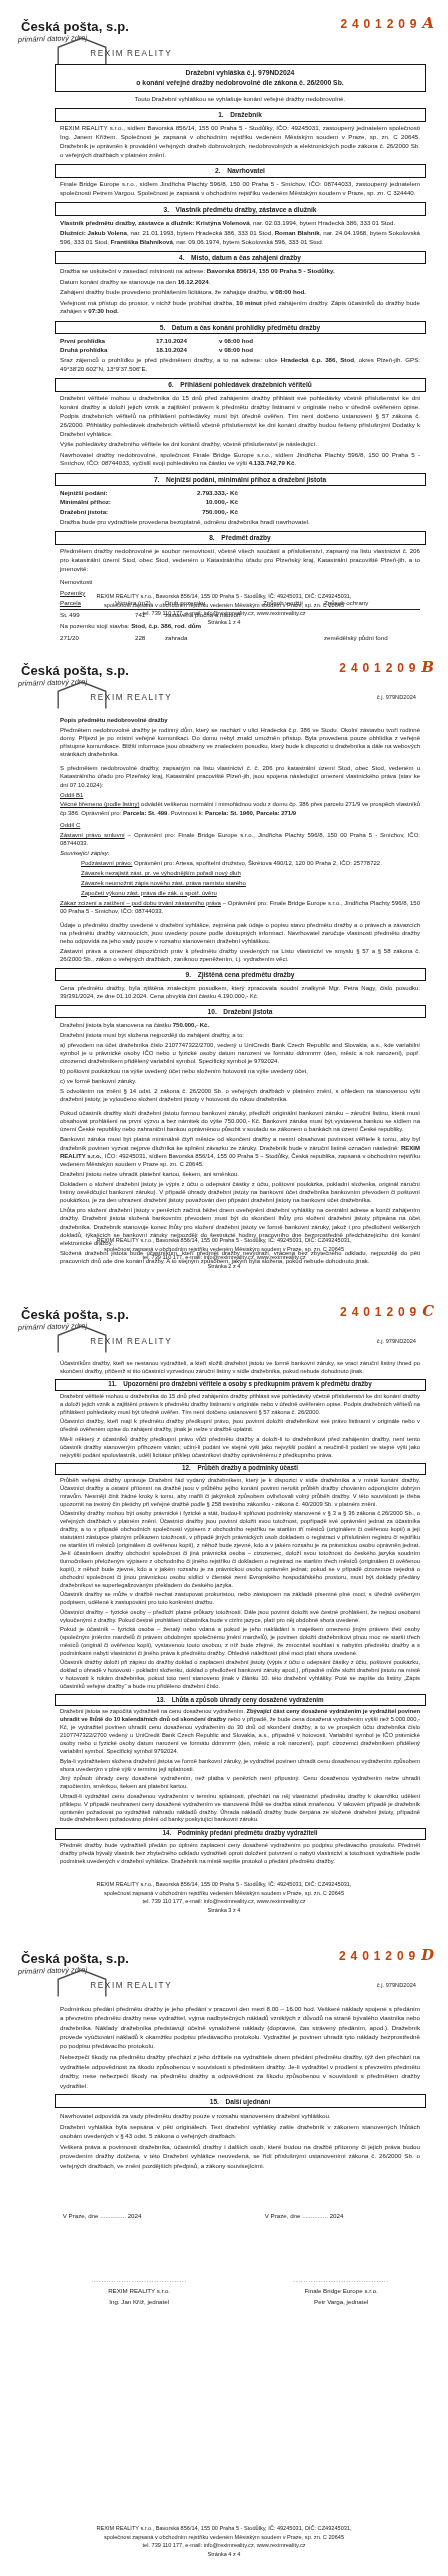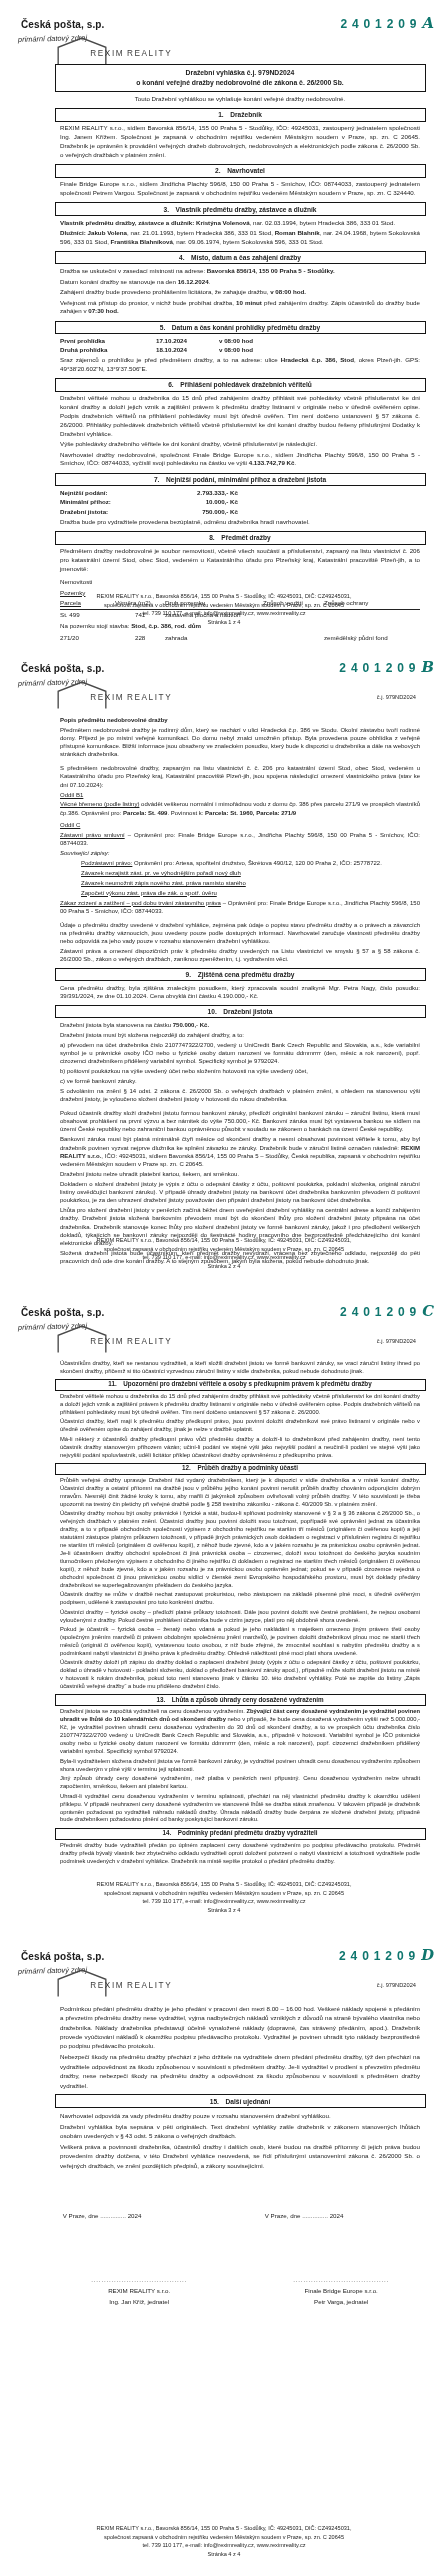--- a/index.html
+++ b/index.html
@@ -1,24 +1,24 @@
 <!DOCTYPE html>
 <html style="font-size:8.7px"><head>
 <meta charset="utf-8">
 <style>
   html,body{margin:0;padding:0;background:#fff;}
   body{width:448px;font-family:"Liberation Sans",sans-serif;color:#1b1b1b;}
   .page{position:relative;width:448px;height:644px;overflow:hidden;background:#fff;}
-  .company{position:absolute;left:21px;top:18.6px;font-size:10px;font-weight:bold;letter-spacing:0.1px;}
+  .company{position:absolute;left:21px;top:18.6px;font-size:13px;font-weight:bold;letter-spacing:0.1px;}
   .stamp{position:absolute;left:18px;top:34px;font-size:7.4px;font-style:italic;transform:rotate(-1.5deg);color:#2a2a2a;white-space:nowrap;}
   .logo{position:absolute;left:59px;top:43px;width:142px;height:26px;}
   .logo svg{position:absolute;left:-3.3px;top:-7.7px;}
   .logo-text{position:absolute;left:3.3px;top:5.5px;font-size:8.2px;letter-spacing:1.6px;color:#3c3c3c;font-weight:500;white-space:nowrap;margin-left:28px;}
   .logo-text .sp2{margin-left:2.7px;}
-  .code{position:absolute;right:14px;top:14px;font-size:12px;font-weight:bold;letter-spacing:4.9px;color:#0f766e;white-space:nowrap;}
+  .code{position:absolute;right:14px;top:14px;font-size:12px;font-weight:bold;letter-spacing:4.9px;color:#c2410c;white-space:nowrap;}
   .code-letter{font-family:"DejaVu Serif",serif;font-style:italic;font-size:14.8px;letter-spacing:0;margin-left:1.1px;}
   .refno{position:absolute;right:32px;top:50px;font-size:5.7px;color:#1e1e1e;}
   .content{position:absolute;left:60px;right:28px;top:64px;text-align:justify;}
   .p1c{font-size:6.2px;line-height:1.43;}
   .p2c{font-size:6px;line-height:1.38;}
   .p3c{font-size:5.8px;line-height:1.37;}
   .p4c{font-size:6.2px;line-height:1.52;}
   p{margin:1.6px 0;}
   .titlebox{border:1.1px solid #141414;margin:0 -5.5px 3.3px;padding:2.7px 4.4px;text-align:center;font-weight:bold;font-size:6.8px;line-height:1.5;}
   .center{text-align:center;}

